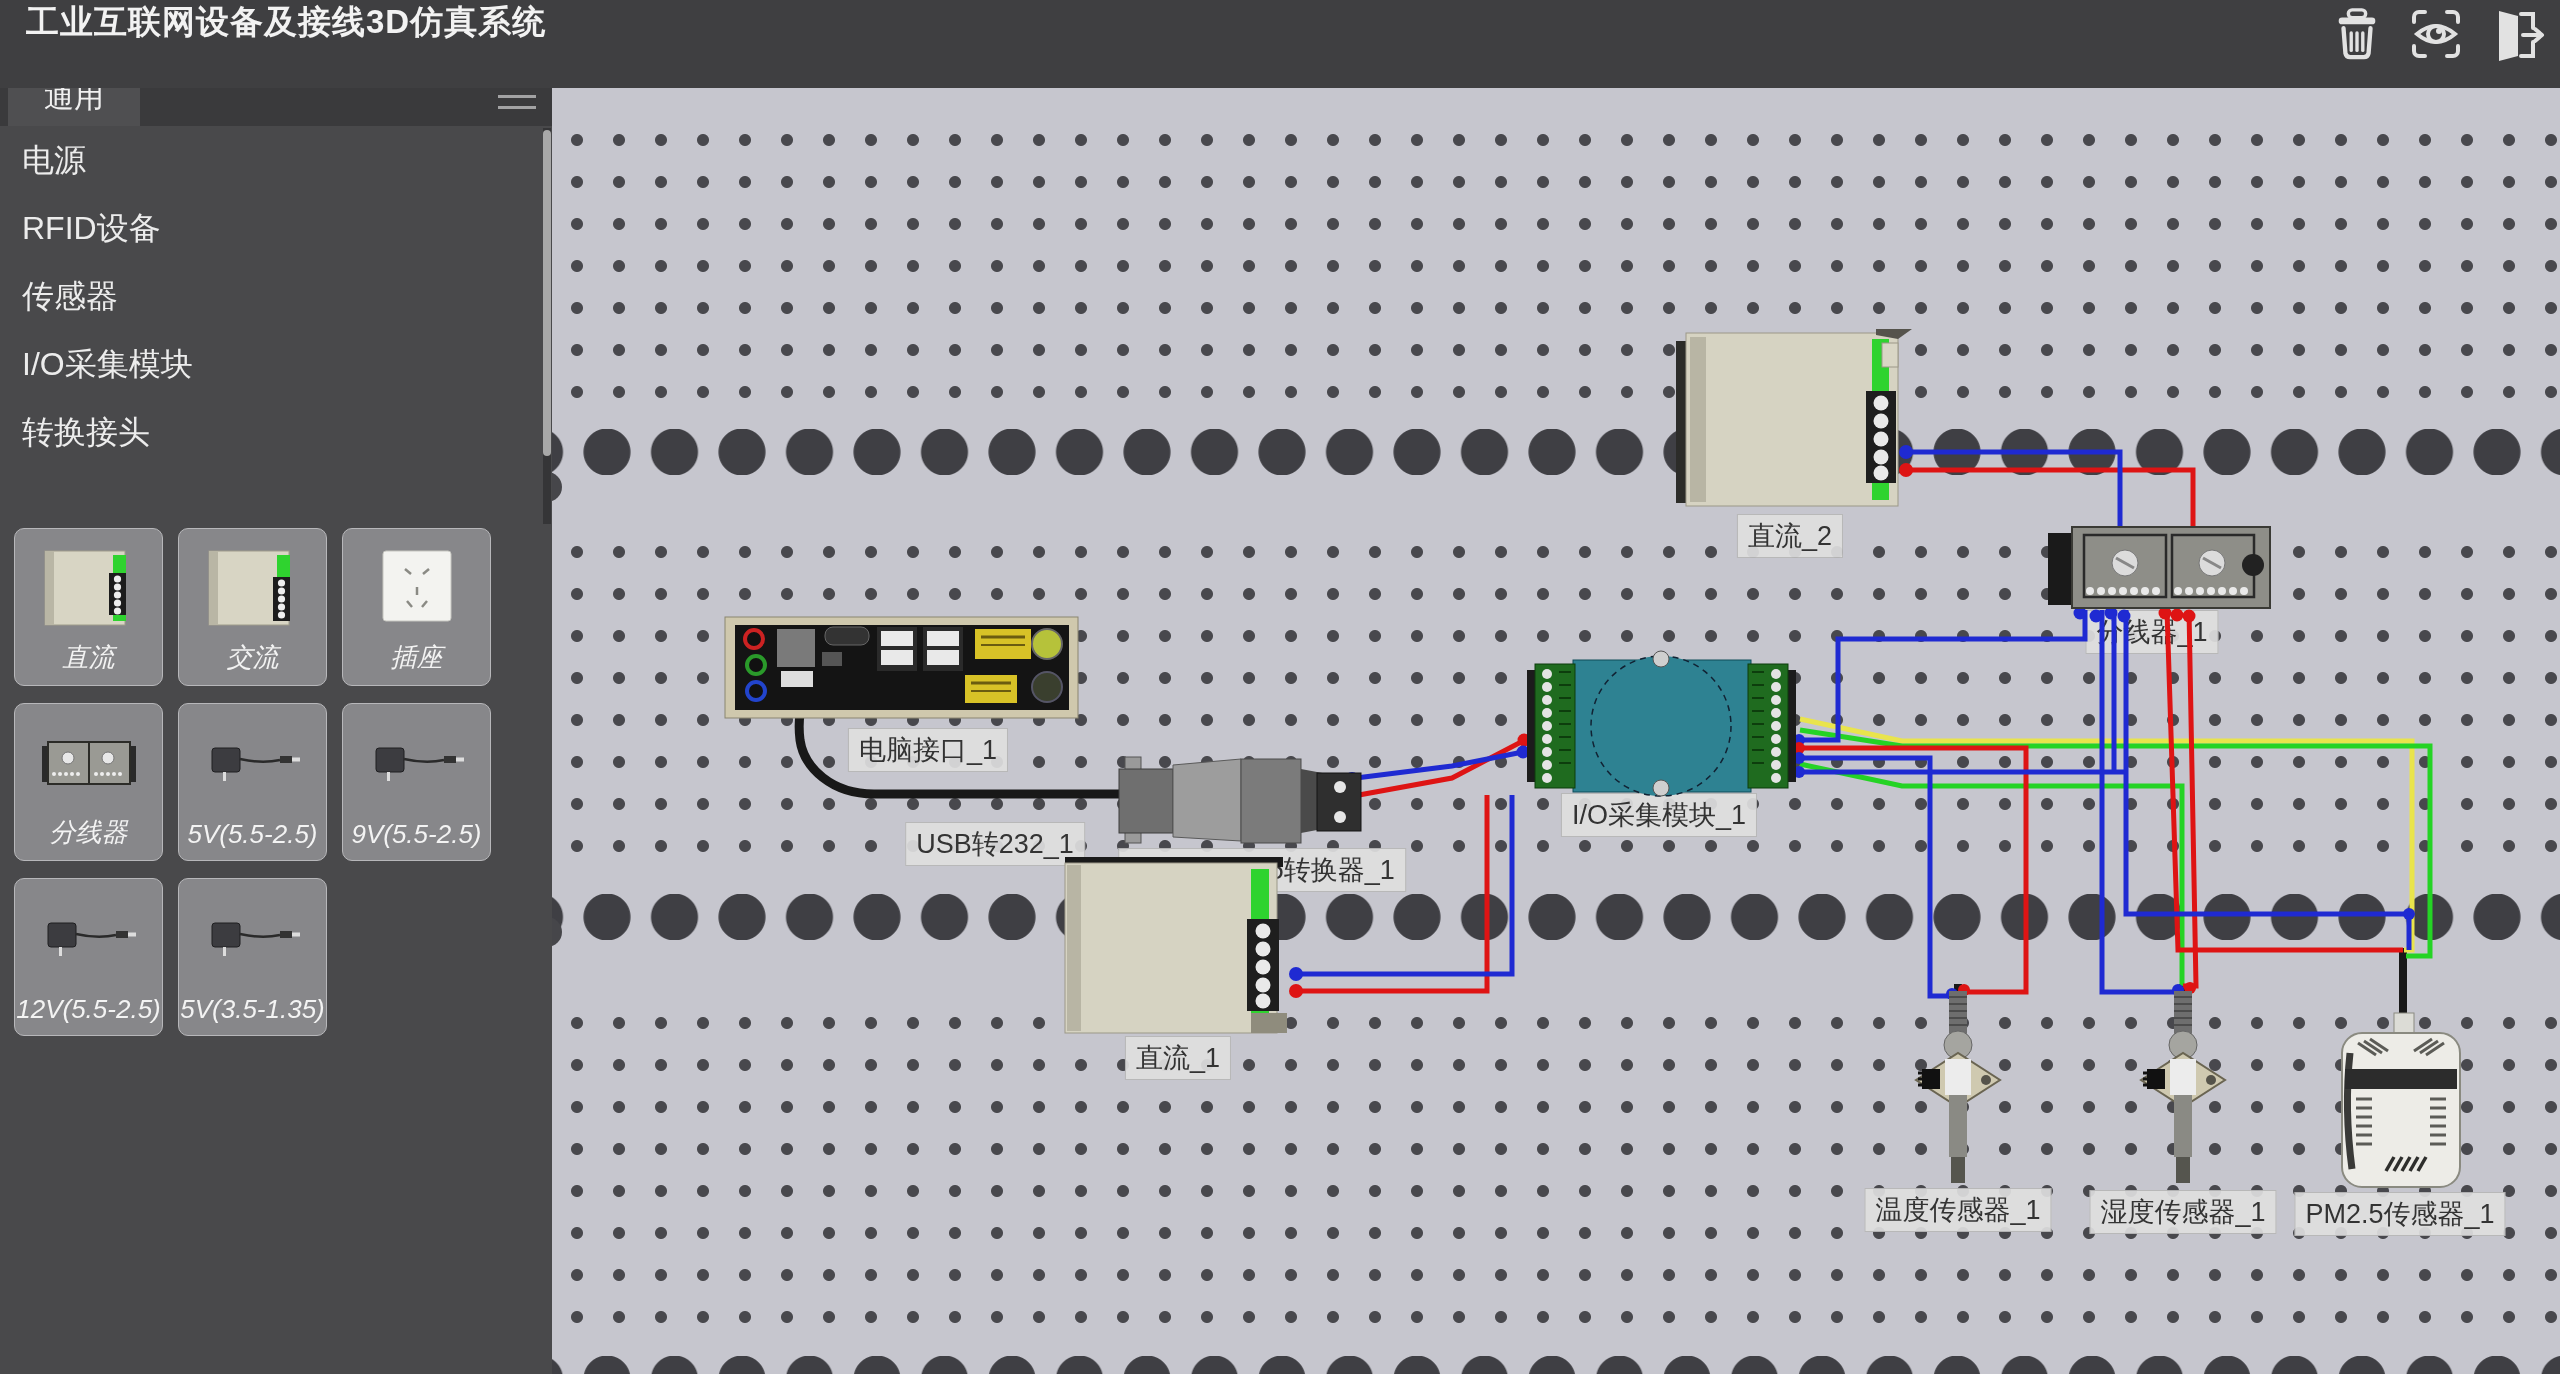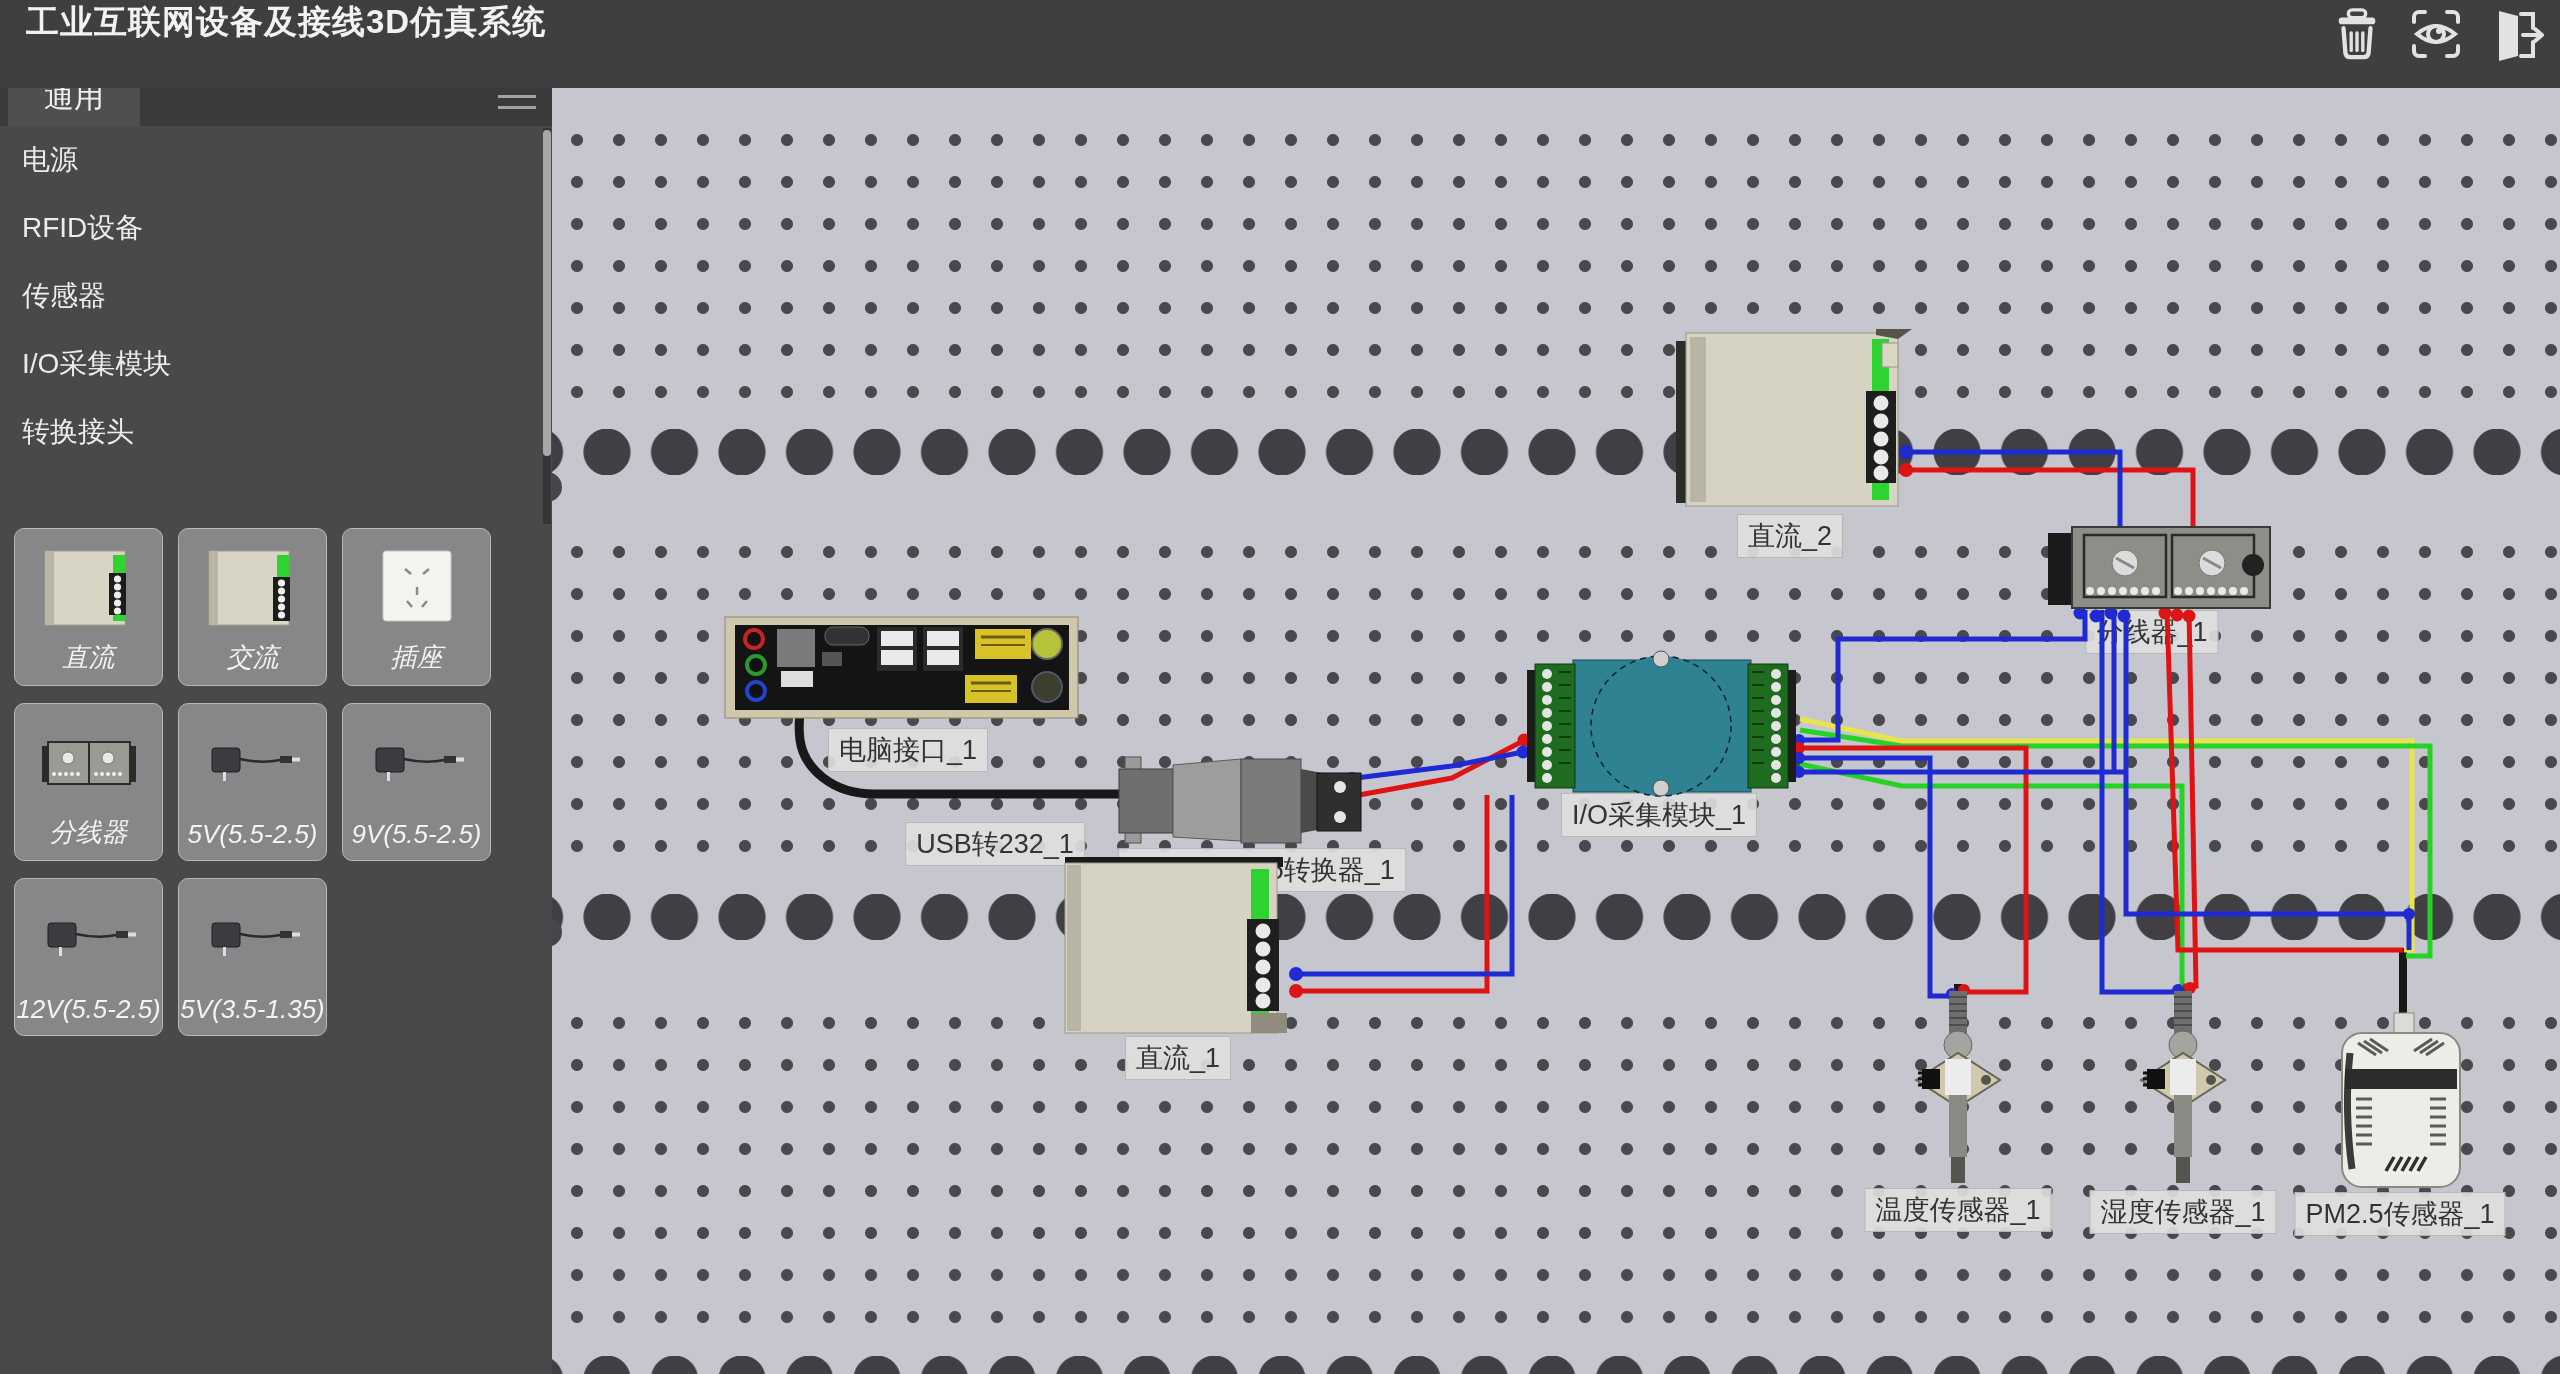--- a/index.html
+++ b/index.html
@@ -15,21 +15,21 @@
   .header-icons svg{display:block;cursor:pointer;}
 
   
   .sidebar{position:absolute;left:0;top:68px;width:552px;height:1306px;background:#49494b;z-index:30;}
   .tabstrip{position:absolute;left:0;top:0;width:552px;height:58px;background:#3a3a3c;}
   .tab{position:absolute;left:8px;top:0;width:132px;height:58px;background:#4f4f51;
        border-radius:10px 10px 0 0;color:#f0f0f0;font-size:30px;text-align:center;line-height:58px;cursor:pointer;}
   .hamburger{position:absolute;right:16px;top:16px;width:38px;height:28px;cursor:pointer;}
   .hamburger i{display:block;width:38px;height:3px;background:#a2a2a3;margin-bottom:8px;}
   .menu{list-style:none;margin:0;padding:0;position:absolute;top:58px;left:0;width:540px;}
-  .menu li{height:68px;line-height:68px;padding-left:22px;color:#ececec;font-size:28px;cursor:pointer;}
+  .menu li{height:68px;line-height:68px;padding-left:22px;color:#ececec;font-size:32px;cursor:pointer;}
   .scrollbar{position:absolute;left:543px;top:60px;width:8px;height:396px;background:#353537;}
   .scroll-thumb{position:absolute;left:0;top:2px;width:8px;height:326px;background:#a8a8a8;border-radius:4px;}
 
   .palette-grid{position:absolute;left:14px;top:460px;width:524px;
                 display:grid;grid-template-columns:repeat(3,149px);grid-auto-rows:158px;
                 column-gap:15px;row-gap:17px;font-style:italic;}
   .cell{position:relative;background:#87878a;border:1px solid #b7b7ba;border-radius:10px;cursor:pointer;}
   .cell svg{position:absolute;left:50%;top:14px;transform:translateX(-50%);}
   .cell-label{position:absolute;left:0;right:0;bottom:10px;text-align:center;
               color:#f3f3f3;font-size:26px;white-space:nowrap;}
@@ -236,21 +236,21 @@
 
   <div class="dots" id="dotsA"></div>
   <div class="dots" id="band1"></div>
   <div class="dots" id="dotsB"></div>
   <div class="dots" id="band2"></div>
   <div class="dots" id="dotsC"></div>
   <div class="dots" id="band3"></div>
 
   <div class="dev-label" style="left:1790px;top:514px;">直流_2</div>
   <div class="dev-label" style="left:2152px;top:610px;">分线器_1</div>
-  <div class="dev-label" style="left:908px;top:728px;">电脑接口_1</div>
+  <div class="dev-label" style="left:928px;top:728px;">电脑接口_1</div>
   <div class="dev-label" style="left:995px;top:822px;">USB转232_1</div>
   <div class="dev-label" style="left:1262px;top:848px;">RS232转485转换器_1</div>
   <div class="dev-label" style="left:1659px;top:793px;">I/O采集模块_1</div>
   <div class="dev-label" style="left:1178px;top:1036px;">直流_1</div>
   <div class="dev-label" style="left:1958px;top:1188px;">温度传感器_1</div>
   <div class="dev-label" style="left:2183px;top:1190px;">湿度传感器_1</div>
   <div class="dev-label" style="left:2400px;top:1192px;">PM2.5传感器_1</div>
 
   <svg id="scene" width="2560" height="1374" viewBox="0 0 2560 1374">
 

